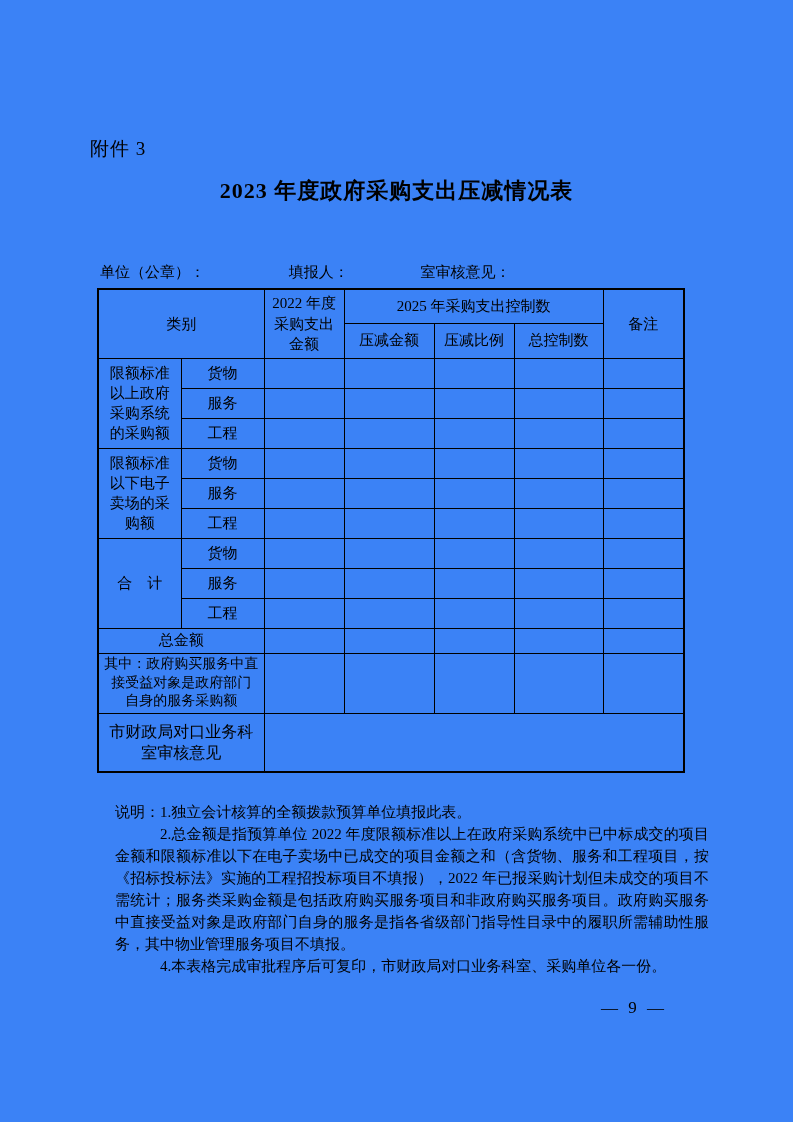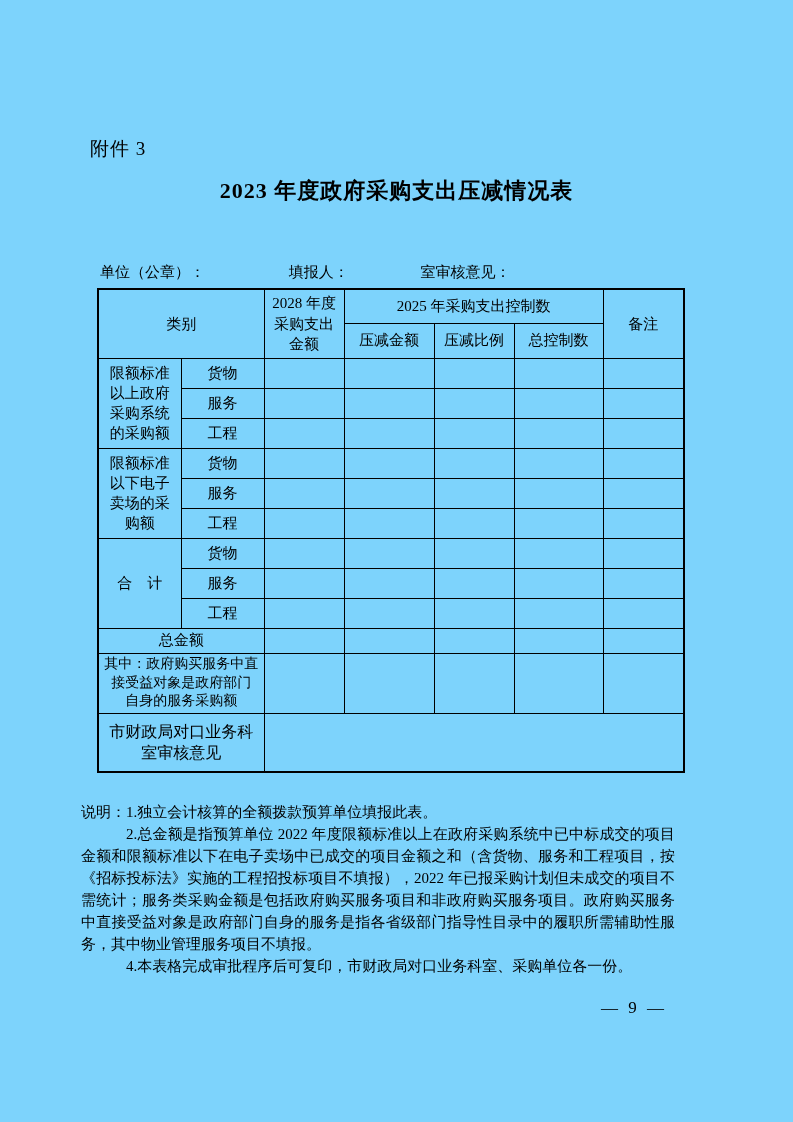--- a/index.html
+++ b/index.html
@@ -1,19 +1,19 @@
 <!DOCTYPE html>
 <html><head>
 <meta charset="utf-8">
 <style>
   html,body{margin:0;padding:0;background:#ffffff;}
   .page{
     position:relative;
     width:793px;height:1122px;
-    background:#7dd3fc;
+    background:#3b82f6;
     color:#000000;
     font-family:"Liberation Serif", serif;
     overflow:hidden;
   }
   .attachment{
     position:absolute;left:90px;top:136px;
     font-size:19px;letter-spacing:1px;
   }
   .doc-title{
     position:absolute;left:0;top:176px;width:793px;
@@ -48,21 +48,21 @@
   table.form-table{border:2px solid #000;}
   tr.hr1{height:34px;}
   tr.hr2{height:35px;}
   tr.body-row{height:30px;}
   tr.total-row{height:25px;}
   tr.service-row{height:60px;}
   tr.review-row{height:59px;}
   td.service-label{font-size:14px;line-height:1.45;}
   td.review-label{font-size:16px;line-height:1.6;}
   .notes{
-    position:absolute;left:81px;top:801px;width:594px;
+    position:absolute;left:115px;top:801px;width:594px;
     font-size:15px;line-height:22px;
     text-align:justify;
   }
   .notes p{margin:0;}
   .notes p.indented{text-indent:3em;}
   .page-number{
     position:absolute;left:601px;top:998px;
     font-size:17px;letter-spacing:3px;white-space:nowrap;
     font-family:"Liberation Serif", serif;
   }
@@ -88,21 +88,21 @@
         <col style="width:83px">
         <col style="width:80px">
       <col style="width:90px">
         <col style="width:80px">
         <col style="width:89px">
         <col style="width:81px">
     </colgroup>
     <tbody>
       <tr class="hr1">
         <th colspan="2" rowspan="2">类别</th>
-        <th rowspan="2">2028 年度
+        <th rowspan="2">2022 年度
 采购支出
 金额</th>
         <th colspan="3">2025 年采购支出控制数</th>
         <th rowspan="2">备注</th>
       </tr>
       <tr class="hr2">
         <th>压减金额</th>
         <th>压减比例</th>
         <th>总控制数</th>
       </tr>

